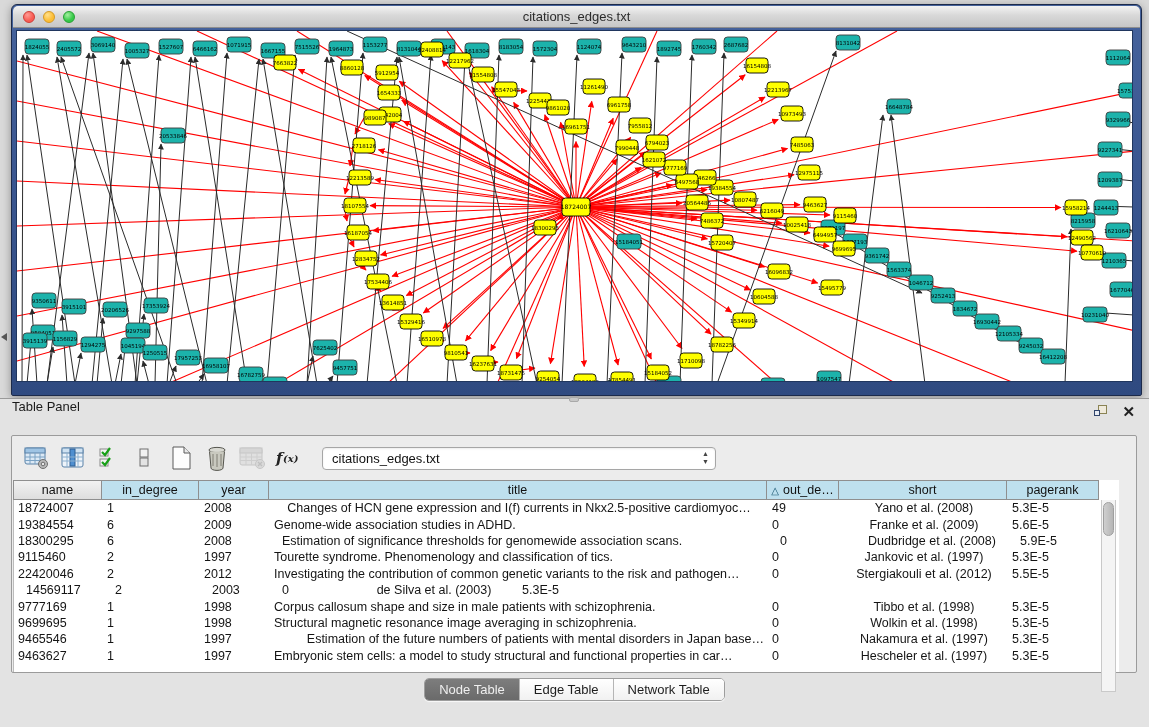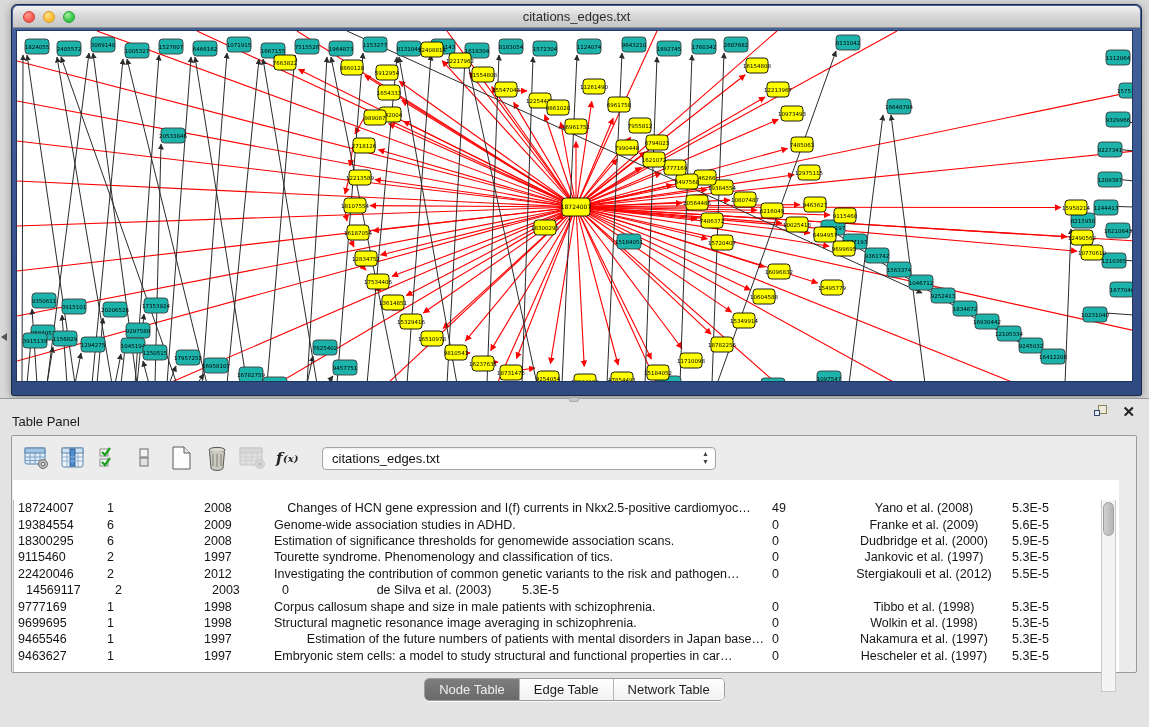--- a/index.html
+++ b/index.html
@@ -18,21 +18,21 @@
   .tl.green  { background:radial-gradient(circle at 35% 30%,#a4efa0,#35c948 60%); border:1px solid #27a133; }
   .win-title { position:absolute; left:0; right:0; text-align:center; font-size:13px; color:#2c2c2c; }
   .canvas-holder { position:absolute; left:4px; right:8px; top:25px; bottom:13px; background:#ffffff; border:1px solid #20365e; overflow:hidden; }
   .canvas-holder svg { display:block; }
 
   .collapse-arrow { position:absolute; left:1px; top:333px; width:0; height:0;
     border-top:4px solid transparent; border-bottom:4px solid transparent; border-right:6px solid #555; }
 
   
   .table-panel { position:absolute; left:0; top:398px; width:1149px; height:329px; background:#e3e3e3; border-top:1px solid #9a9a9a; }
-  .panel-header { position:absolute; left:0; top:0; width:100%; height:30px; display:flex; align-items:flex-end; }
+  .panel-header { position:absolute; left:0; top:0; width:100%; height:30px; display:flex; align-items:flex-start; }
   .panel-title { font-size:13px; color:#1b1b1b; margin-left:12px; }
   .panel-hdr-icons { position:absolute; right:14px; top:6px; display:flex; gap:14px; align-items:center; }
   .float-ic { width:14px; height:14px; position:relative; }
   .float-ic .sq1 { position:absolute; left:4px; top:0; width:9px; height:9px; border:1px solid #8a8354; background:#efeadb; }
   .float-ic .sq2 { position:absolute; left:0; top:5px; width:6px; height:6px; border:1px solid #31456b; background:#e8ecf3; }
   .close-x { font-size:15px; font-weight:bold; color:#222; line-height:14px; cursor:default; }
   .splitter-handle { position:absolute; left:569px; top:-2px; width:10px; height:5px; border-radius:2px; background:#c7c7c7; border:1px solid #a9a9a9; }
 
   .inner-panel { position:absolute; left:11px; top:36px; width:1126px; height:238px; background:#ececec; border:1px solid #9b9b9b; border-radius:2px; }
   .toolbar { position:absolute; left:0; top:0; width:100%; height:44px; display:flex; align-items:center; padding-left:10px; }
@@ -876,20 +876,44 @@
             <text x="2" y="16" font-family="DejaVu Serif,serif" font-style="italic" font-weight="bold" font-size="15" fill="#222">f</text>
             <text x="9" y="15" font-family="DejaVu Serif,serif" font-style="italic" font-weight="bold" font-size="10" fill="#222">(x)</text>
           </svg>
         </div>
         <div class="net-select">
           <span>citations_edges.txt</span>
           <span class="arrows">▲<br>▼</span>
         </div>
       </div>
     <div class="tbl">
+      <div class="tbl-header" id="tbl-header">
+          <div class="th" style="width: 89px;">
+            <span>name</span>
+          </div>
+          <div class="th" style="width: 97px;">
+            <span>in_degree</span>
+          </div>
+          <div class="th" style="width: 70px;">
+            <span>year</span>
+          </div>
+          <div class="th" style="width: 498px;">
+            <span>title</span>
+          </div>
+          <div class="th" style="width: 72px;">
+            <span class="sort-tri">△</span>
+            <span>out_de…</span>
+          </div>
+          <div class="th" style="width: 168px;">
+            <span>short</span>
+          </div>
+          <div class="th" style="width: 92px;">
+            <span>pagerank</span>
+          </div>
+        </div>
       <div class="tbl-body" id="tbl-body">
           <div class="tr">
             <div class="td" style="width: 89px; text-align: left;">18724007</div>
             <div class="td" style="width: 97px; text-align: left;">1</div>
             <div class="td" style="width: 70px; text-align: left;">2008</div>
             <div class="td" style="width: 498px; text-align: center;">Changes of HCN gene expression and I(f) currents in Nkx2.5-positive cardiomyoc…</div>
             <div class="td" style="width: 72px; text-align: left;">49</div>
             <div class="td" style="width: 168px; text-align: center;">Yano et al. (2008)</div>
             <div class="td" style="width: 92px; text-align: left;">5.3E-5</div>
           </div>
@@ -899,23 +923,23 @@
             <div class="td" style="width: 70px; text-align: left;">2009</div>
             <div class="td" style="width: 498px; text-align: left;">Genome-wide association studies in ADHD.</div>
             <div class="td" style="width: 72px; text-align: left;">0</div>
             <div class="td" style="width: 168px; text-align: center;">Franke et al. (2009)</div>
             <div class="td" style="width: 92px; text-align: left;">5.6E-5</div>
           </div>
           <div class="tr">
             <div class="td" style="width: 89px; text-align: left;">18300295</div>
             <div class="td" style="width: 97px; text-align: left;">6</div>
             <div class="td" style="width: 70px; text-align: left;">2008</div>
-            <div class="td" style="width: 498px; text-align: left;">Estimation of significance thresholds for genomewide association scans.</div>
+            <div class="td" style="width: 498px; text-align: left; margin-left: 8px;">Estimation of significance thresholds for genomewide association scans.</div>
             <div class="td" style="width: 72px; text-align: left;">0</div>
-            <div class="td" style="width: 168px; text-align: center;">Dudbridge et al. (2000)</div>
+            <div class="td" style="width: 168px; text-align: center;">Dudbridge et al. (2008)</div>
             <div class="td" style="width: 92px; text-align: left;">5.9E-5</div>
           </div>
           <div class="tr">
             <div class="td" style="width: 89px; text-align: left;">9115460</div>
             <div class="td" style="width: 97px; text-align: left;">2</div>
             <div class="td" style="width: 70px; text-align: left;">1997</div>
             <div class="td" style="width: 498px; text-align: left;">Tourette syndrome. Phenomenology and classification of tics.</div>
             <div class="td" style="width: 72px; text-align: left;">0</div>
             <div class="td" style="width: 168px; text-align: center;">Jankovic et al. (1997)</div>
             <div class="td" style="width: 92px; text-align: left;">5.3E-5</div>

